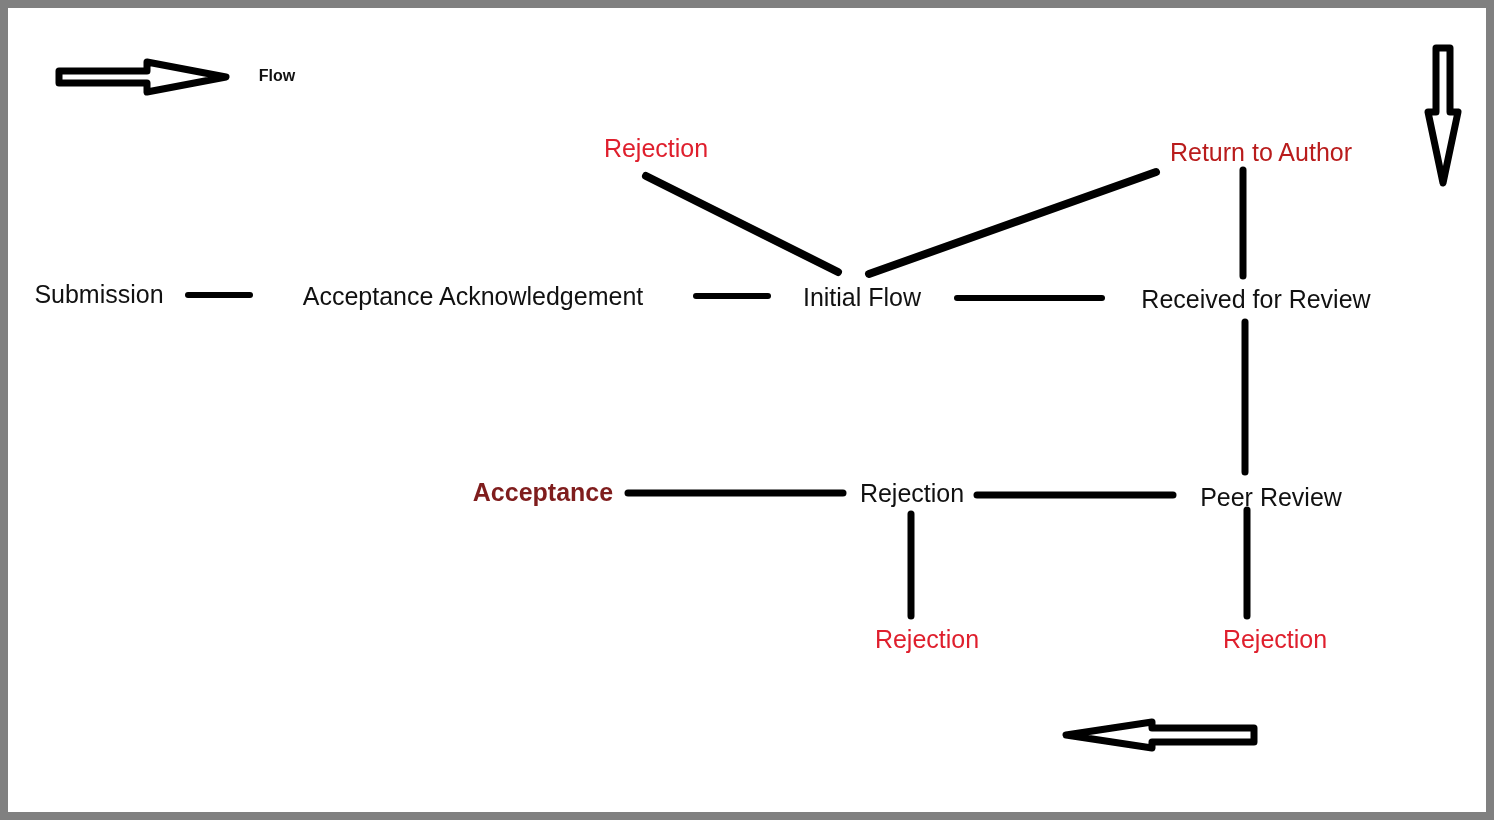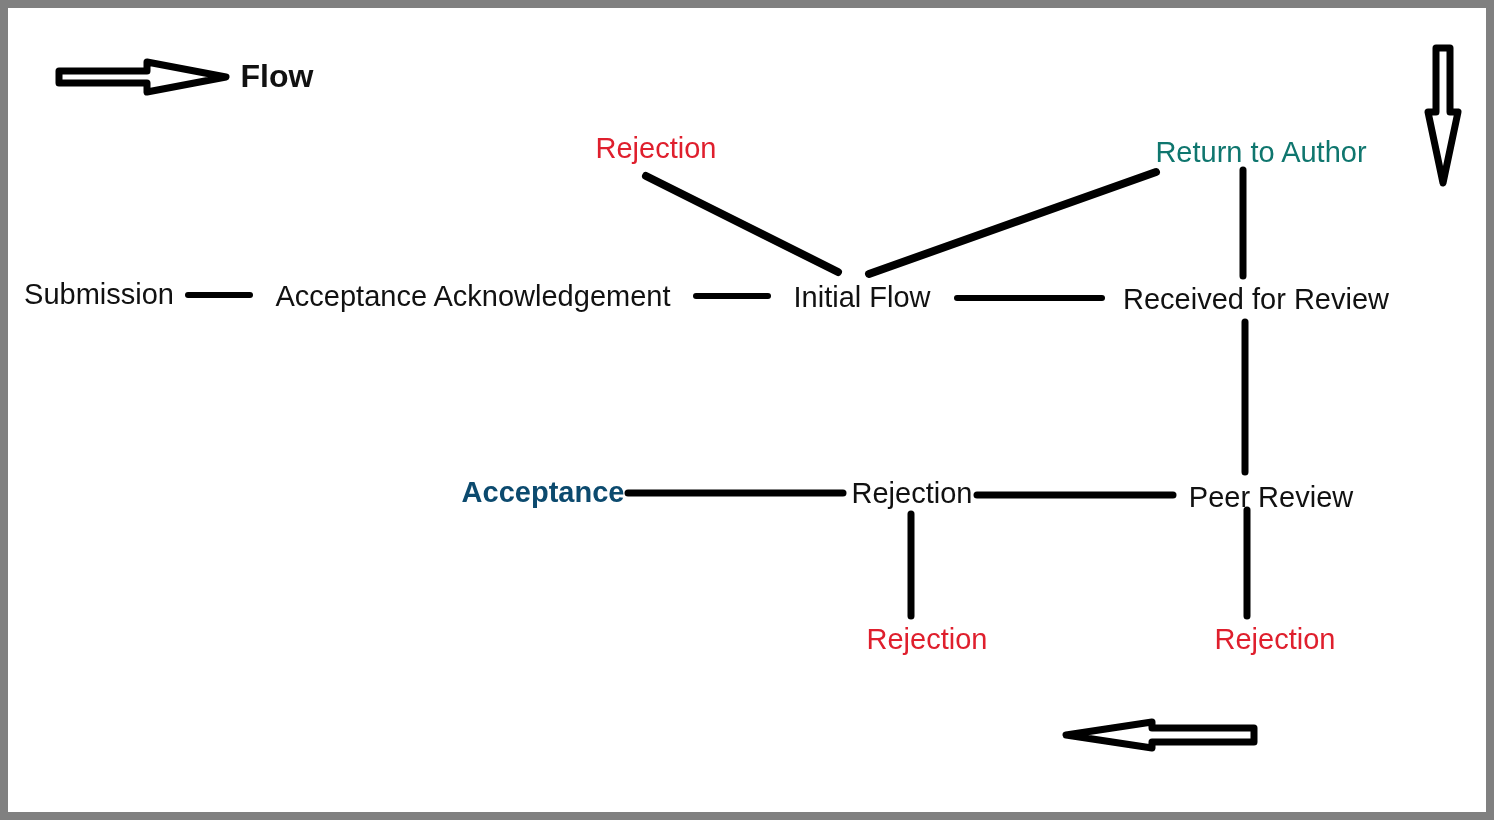--- a/index.html
+++ b/index.html
@@ -19,30 +19,30 @@
   .edges-layer {
     position: absolute;
     left: 0; top: 0;
     width: 1494px;
     height: 820px;
   }
   .node-label {
     position: absolute;
     transform: translate(-50%, -50%);
     white-space: nowrap;
-    font-size: 29px;
+    font-size: 25px;
     line-height: 1;
     color: #111111;
     letter-spacing: 0px;
   }
   .label-red   { color: #df1f2d; }
-  .label-blue  { color: #0f766e; }
-  .label-green { color: #0c4a6e; font-weight: bold; }
+  .label-blue  { color: #b91c1c; }
+  .label-green { color: #7f1d1d; font-weight: bold; }
   .label-bold  { font-weight: bold; }
-  .flow-label  { font-size: 32px; }
+  .flow-label  { font-size: 16px; }
 </style>
 </head>
 <body>
 
 <div class="stage">
 
   <svg class="edges-layer" viewBox="0 0 1494 820">
 
     <line x1="188" y1="295" x2="250" y2="295" stroke="#000" stroke-width="6" stroke-linecap="round"></line>
     <line x1="696" y1="296" x2="768" y2="296" stroke="#000" stroke-width="6" stroke-linecap="round"></line>

